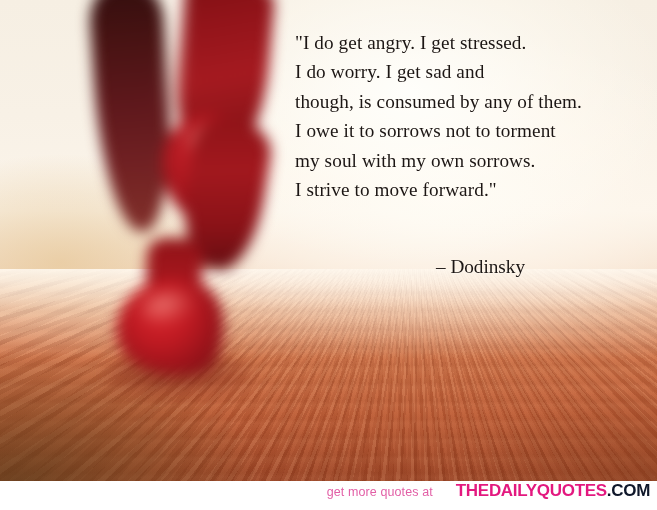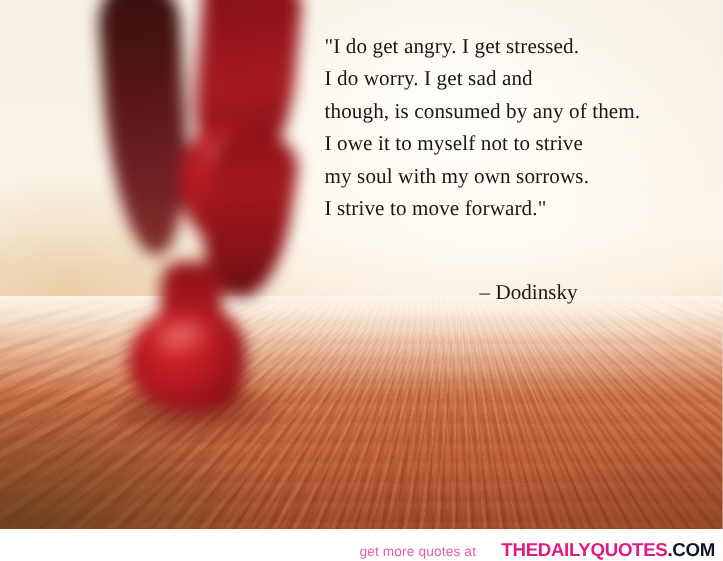--- a/index.html
+++ b/index.html
@@ -309,21 +309,21 @@
   }
 
   
   #footer {
     position: absolute;
     left: 0; top: 481px;
     width: 657px;
     height: 29px;
     background: #ffffff;
     display: flex;
-    align-items: flex-end;
+    align-items: flex-start;
     justify-content: flex-end;
   }
   #footer-inner {
     display: flex;
     align-items: baseline;
     padding-right: 7px;
     font-family: "Liberation Sans", sans-serif;
   }
   .promo-pre {
     color: #e25fa6;
@@ -375,21 +375,21 @@
       <div class="shoe-shadow"></div>
       <div class="shoe-front"></div>
       <div class="shoe-front-hl"></div>
       <div class="leg-gap"></div>
     </div>
 
     <div id="quote">
       <div class="qline">"I do get angry. I get stressed.</div>
       <div class="qline">I do worry. I get sad and</div>
       <div class="qline">though, is consumed by any of them.</div>
-      <div class="qline">I owe it to myself not to strive</div>
+      <div class="qline">I owe it to sorrows not to torment</div>
       <div class="qline">my soul with my own sorrows.</div>
       <div class="qline">I strive to move forward."</div>
     </div>
 
     <div id="attribution">– Dodinsky</div>
   </div>
 
   <div id="footer">
     <div id="footer-inner">
       <span class="promo-pre">get more quotes at</span>

